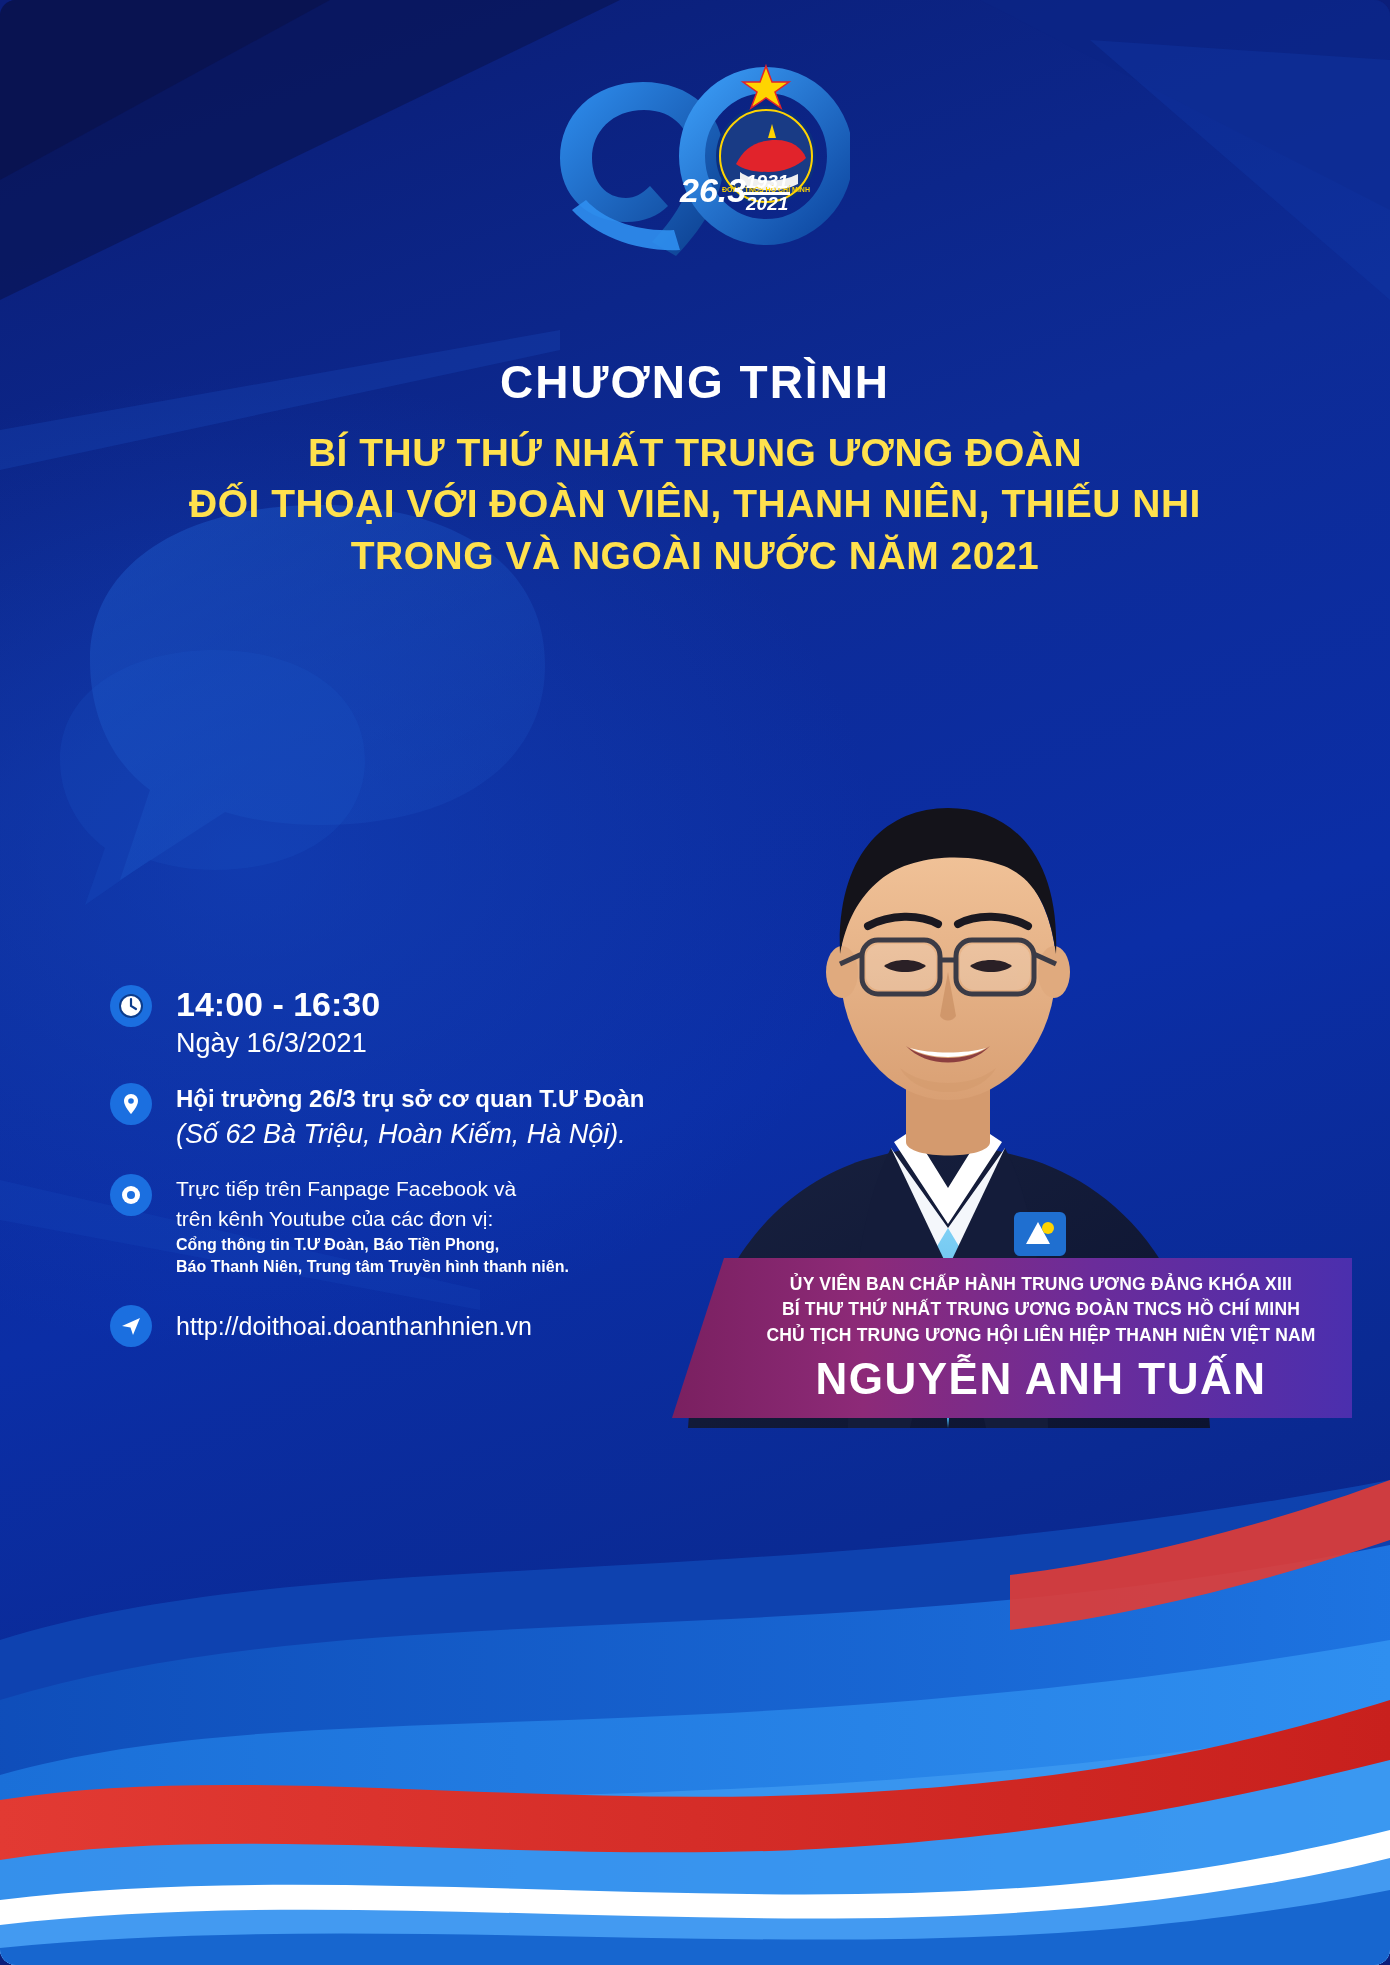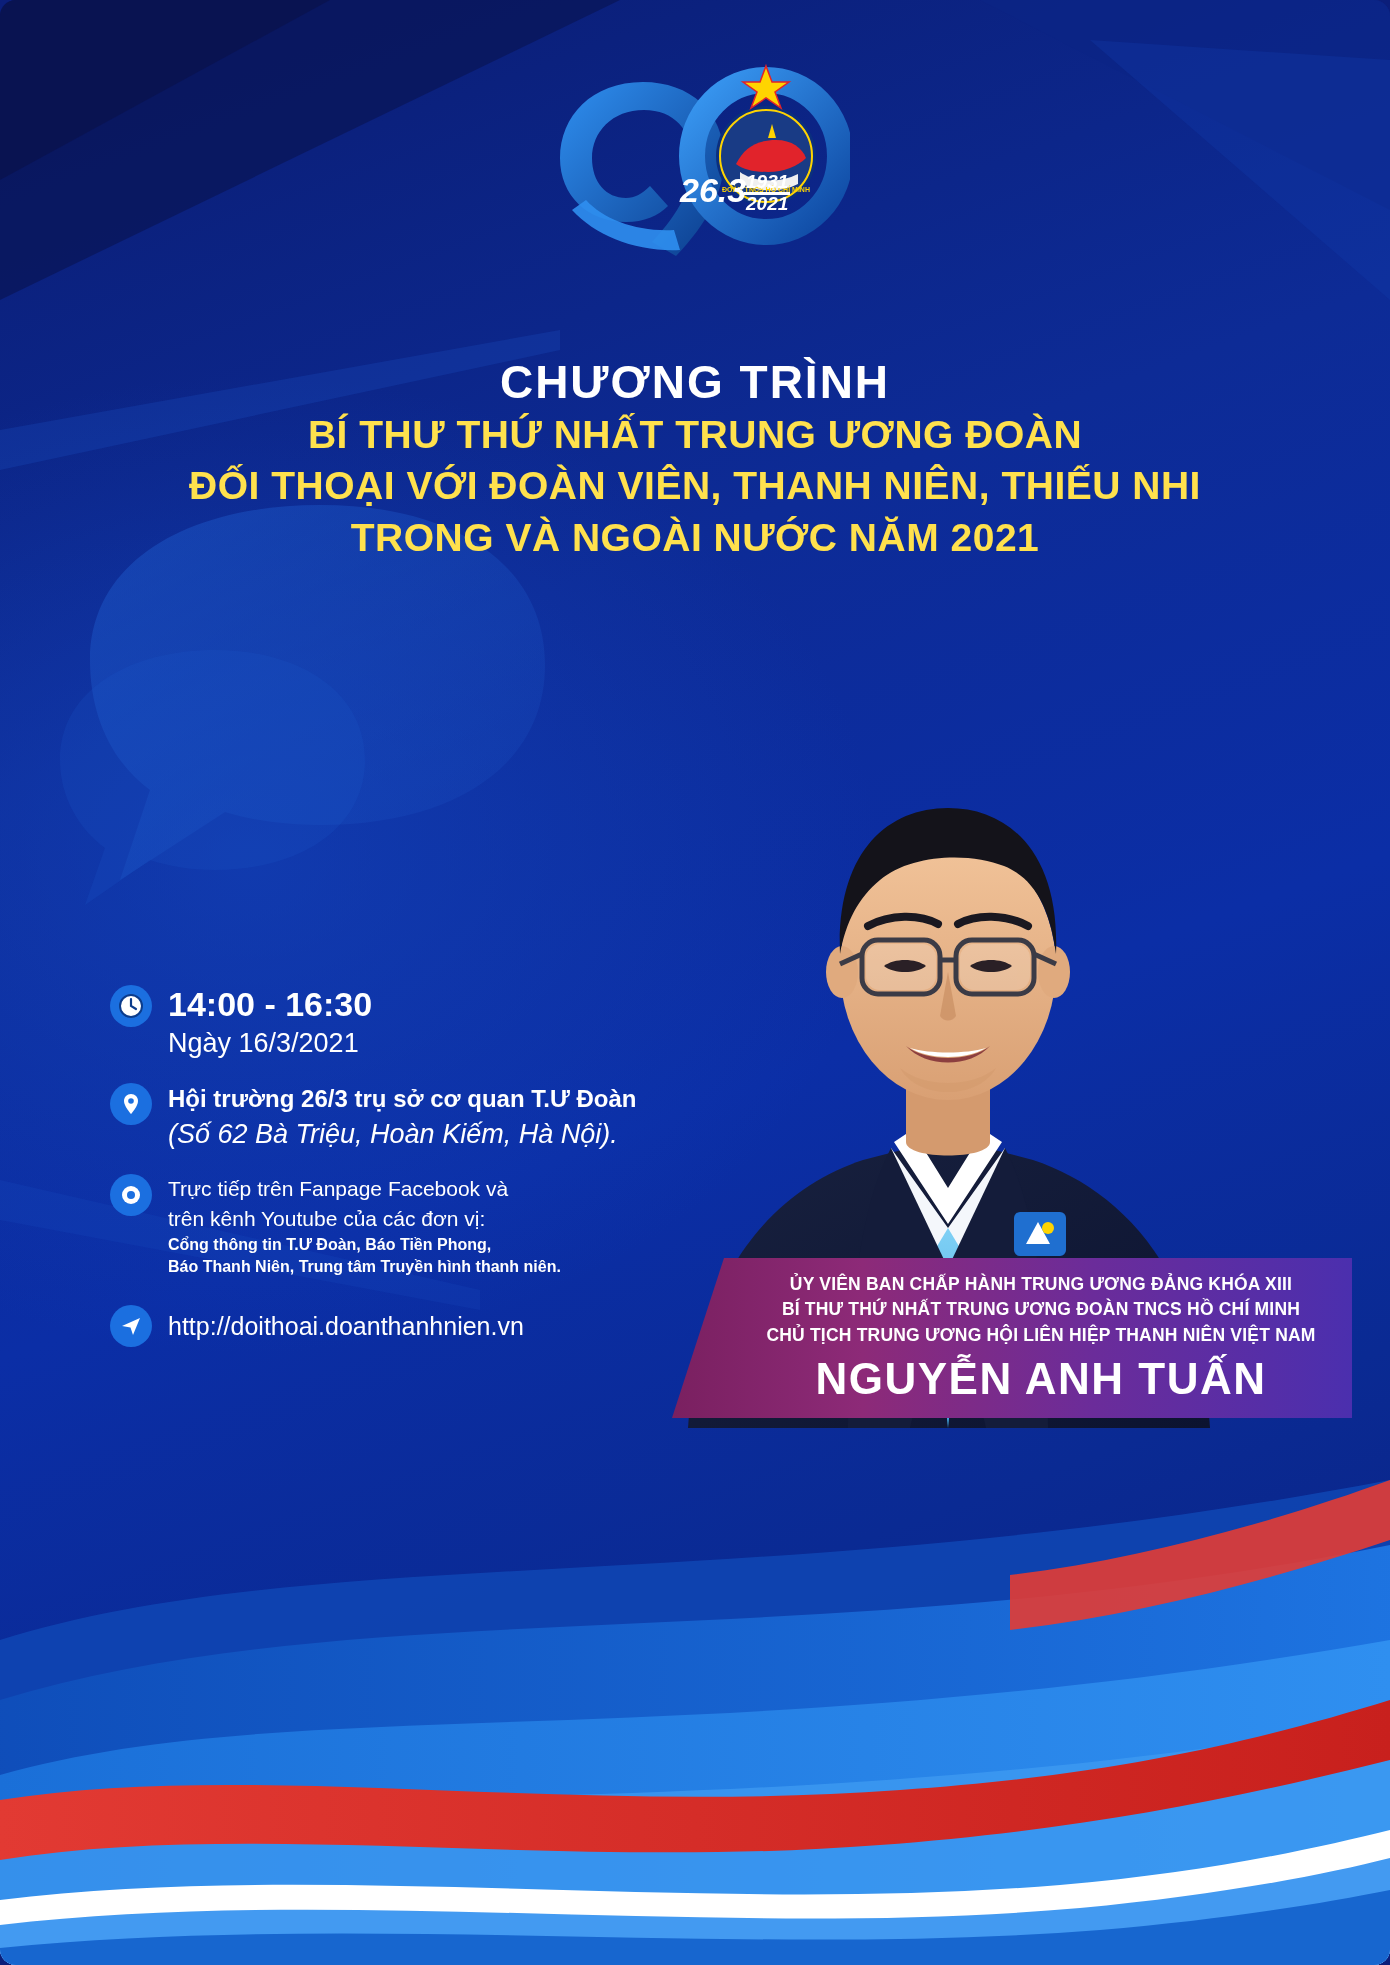--- a/index.html
+++ b/index.html
@@ -47,20 +47,21 @@
     top: 355px;
     left: 0;
     width: 1390px;
     text-align: center;
   }
   .h-program {
     font-size: 46px;
     font-weight: bold;
     letter-spacing: 2px;
     color: #ffffff;
+    margin-bottom: 18px;
   }
   .h-line {
     font-size: 39px;
     font-weight: bold;
     color: #ffe14d;
     letter-spacing: 0.5px;
     line-height: 1.32;
   }
 
   
@@ -104,21 +105,21 @@
     height: 42px;
     border-radius: 50%;
     background: #1b6fe0;
     margin-right: 16px;
     position: relative;
     display: flex;
     align-items: center;
     justify-content: center;
   }
   .info-icon svg { display:block; }
-  .info-body { color: #ffffff; }
+  .info-body { color: #ffffff; margin-left: 8px; }
 
   .time-main {
     font-size: 34px;
     font-weight: bold;
     color: #ffffff;
     line-height: 1.15;
   }
   .time-sub {
     font-size: 27px;
     color: #ffffff;

